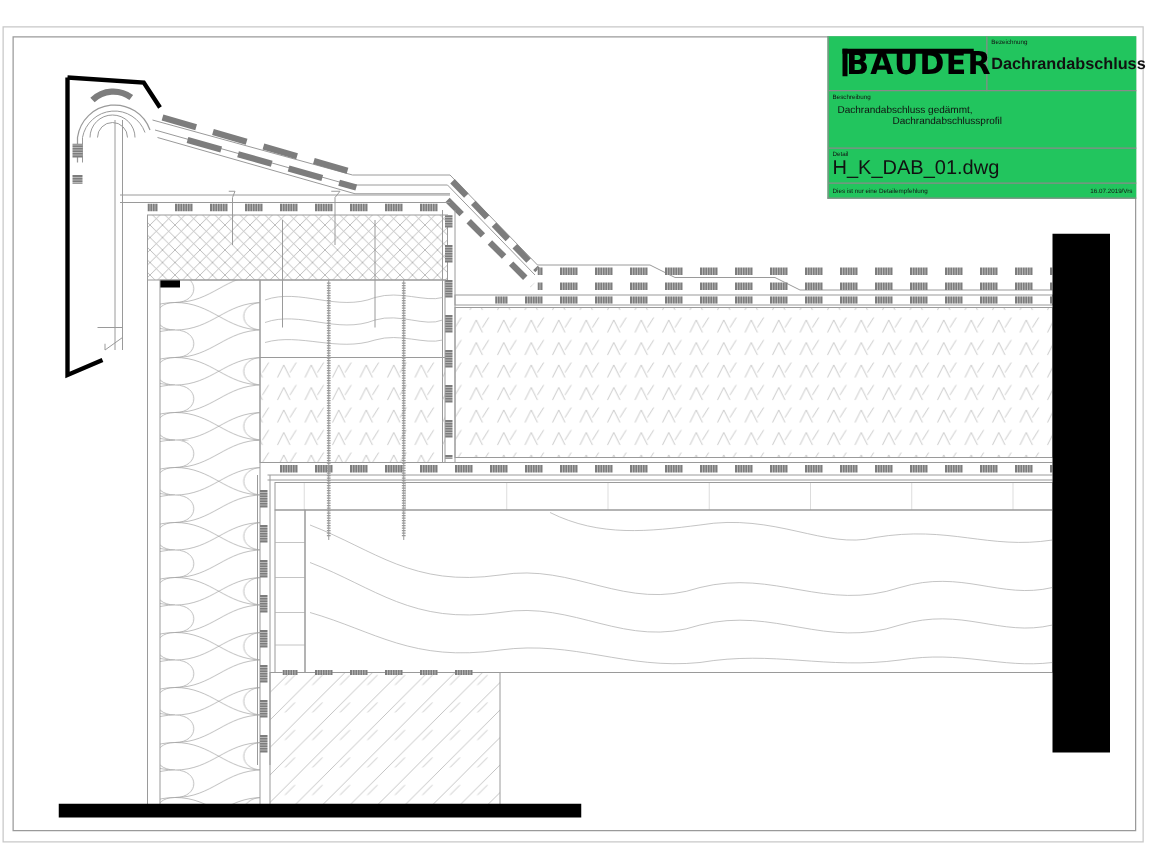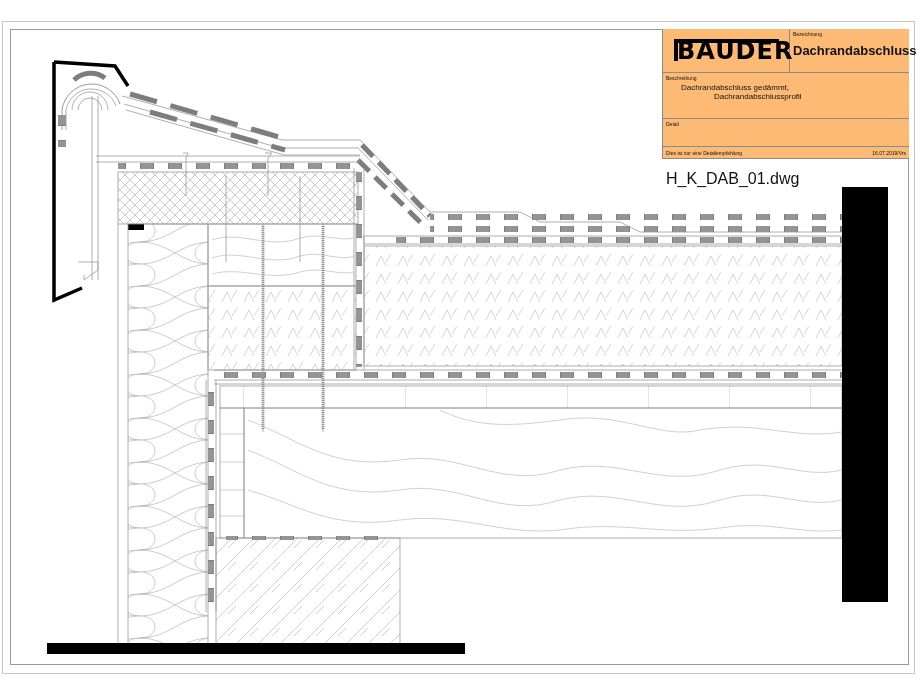--- a/index.html
+++ b/index.html
@@ -1,26 +1,26 @@
 <!DOCTYPE html>
 <html><head>
 <meta charset="utf-8">
 <style>
   html, body { margin:0; padding:0; background:#ffffff; }
   body { width:920px; height:690px; position:relative; overflow:hidden; font-family:"Liberation Sans", sans-serif; }
   .sheet-outer { position:absolute; left:2px; top:21px; width:913px; height:653px; border:1px solid #c8c8c8; box-sizing:border-box; }
   .sheet-inner { position:absolute; left:10px; top:29px; width:899px; height:636px; border:1px solid #9a9a9a; box-sizing:border-box; }
   svg.drawing { position:absolute; left:0; top:0; }
-  .tb { position:absolute; left:662px; top:29px; width:247px; height:130px; border-left:1px solid #8a8a8a; border-bottom:1px solid #8a8a8a; box-sizing:border-box; background:#fdba74; }
+  .tb { position:absolute; left:662px; top:29px; width:247px; height:130px; border-left:1px solid #8a8a8a; border-bottom:1px solid #8a8a8a; box-sizing:border-box; background:#22c55e; }
   .tb-row { position:absolute; left:0; right:0; border-bottom:1px solid #8a8a8a; box-sizing:border-box; }
   .tb-logo { position:absolute; left:0; top:0; width:127px; height:44px; border-right:1px solid #8a8a8a; box-sizing:border-box; }
   .tb-small { font-size:5px; color:#111; position:absolute; }
   .tb-big { font-size:13px; color:#111; position:absolute; white-space:nowrap;font-weight:bold; }
   .tb-mid { font-size:8px; color:#111; position:absolute; line-height:9px; }
-  .tb-detail { font-size:16px; color:#111; position:absolute; white-space:nowrap;margin-top:44px; }
+  .tb-detail { font-size:16px; color:#111; position:absolute; white-space:nowrap; }
   .logo-text { position:absolute; left:14px; top:8px; font-size:24px; font-weight:bold; letter-spacing:1px; color:#000; font-family:"DejaVu Sans", sans-serif; transform:scaleY(1.05); }
   .logo-bar { position:absolute; left:11px; top:10px; width:105px; height:4px; background:#000; }
   .logo-stem { position:absolute; left:11px; top:10px; width:4px; height:22px; background:#000; }
 </style>
 </head>
 <body>
 
 <div class="sheet-outer"></div>
 <div class="sheet-inner"></div>
 
@@ -143,21 +143,21 @@
 <div class="tb">
   <div class="tb-logo">
     <div class="logo-bar"></div>
     <div class="logo-stem"></div>
     <span class="logo-text">BAUDER</span>
   </div>
   <span class="tb-small" style="left:130px; top:2px;">Bezeichnung</span>
   <span class="tb-big" style="left:130px; top:14px;">Dachrandabschluss</span>
   <div class="tb-row" style="top:0; height:44px;"></div>
   <span class="tb-small" style="left:3px; top:46px;">Beschreibung</span>
-  <span class="tb-mid" style="left:18px; top:54px;text-align:right;">Dachrandabschluss gedämmt,</span>
+  <span class="tb-mid" style="left:7px; top:54px;text-align:right;">Dachrandabschluss gedämmt,</span>
   <span class="tb-mid" style="left:3px; top:63px;padding-left:48px;">Dachrandabschlussprofil</span>
   <div class="tb-row" style="top:44px; height:46px;"></div>
   <span class="tb-small" style="left:3px; top:92px;">Detail</span>
   <span class="tb-detail" style="left:3px; top:97px;">H_K_DAB_01.dwg</span>
   <div class="tb-row" style="top:90px; height:28px;"></div>
   <span class="tb-small" style="left:3px; top:121px;">Dies ist nur eine Detailempfehlung</span>
   <span class="tb-small" style="right:3px; top:121px;">16.07.2019/Vrs</span>
 </div>
 
 </body></html>

